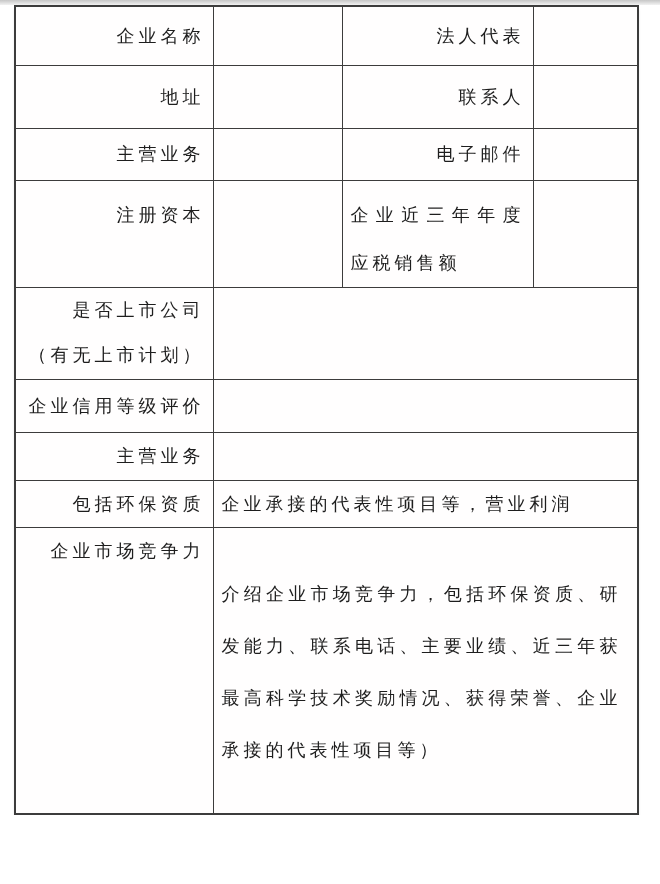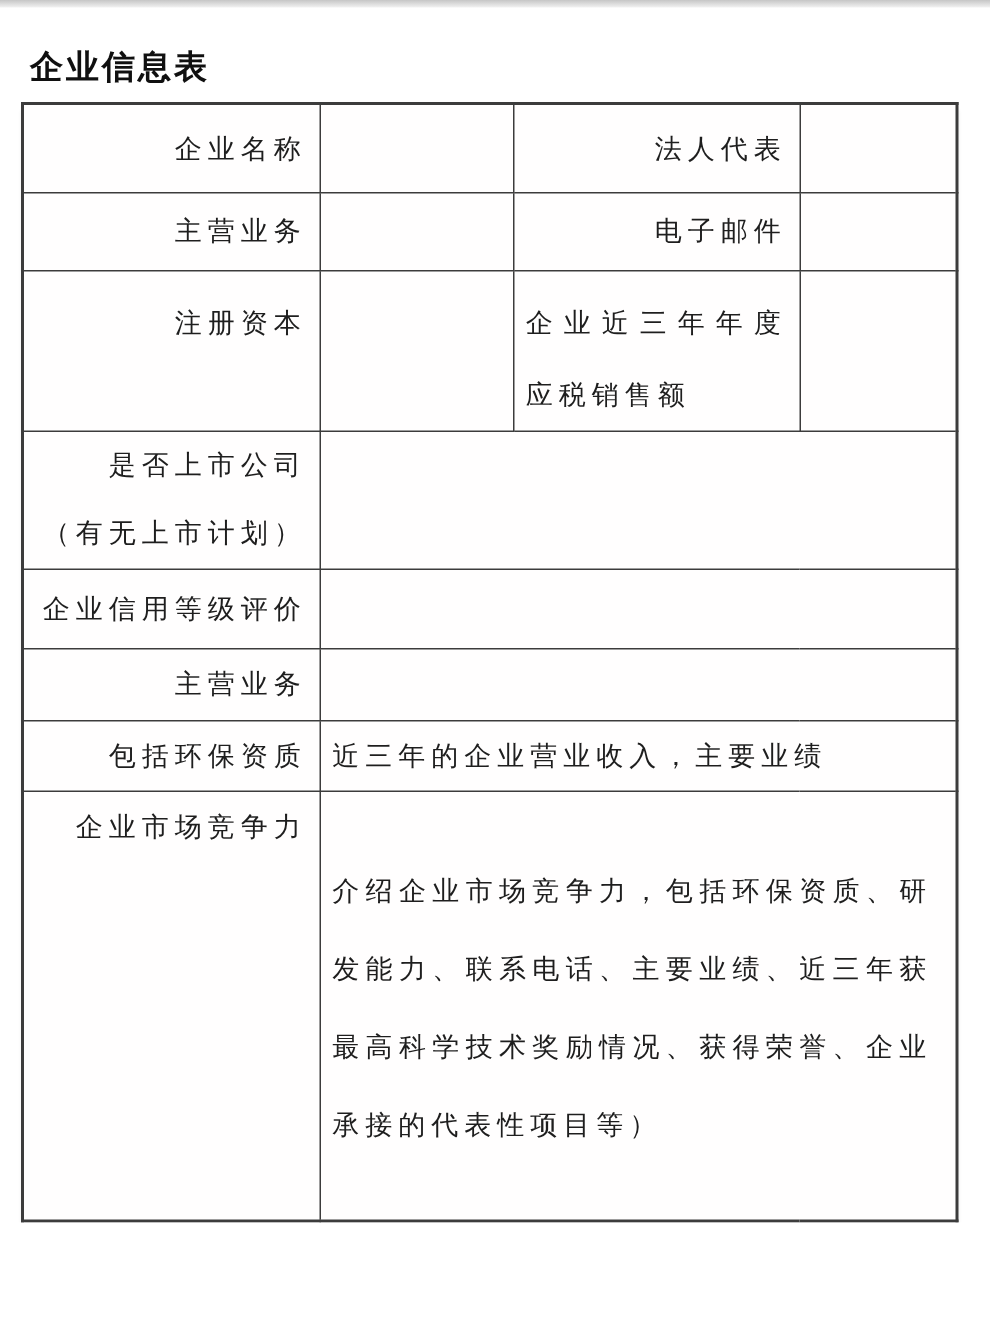--- a/index.html
+++ b/index.html
@@ -78,38 +78,43 @@
     letter-spacing: 4px;
   }
 </style>
 </head>
 <body>
 
 <div class="scan-edge-top"></div>
 
 <div class="page">
 
-  <h1 class="doc-title">企业信息表</h1>
 
   <table class="form">
     <colgroup>
       <col style="width:198px">
       <col style="width:129px">
       <col style="width:191px">
       <col style="width:105px">
     </colgroup>
 
     <tbody>
         <tr class="r1">
       <td class="lab">企业名称</td>
       <td class="val"></td>
       <td class="lab">法人代表</td>
       <td class="val"></td>
     </tr>
 
+    <tr class="r2">
+      <td class="lab">地址</td>
+      <td class="val"></td>
+      <td class="lab">联系人</td>
+      <td class="val"></td>
+    </tr>
 
     <tr class="r3">
       <td class="lab">主营业务</td>
       <td class="val"></td>
       <td class="lab">电子邮件</td>
       <td class="val"></td>
     </tr>
 
     <tr class="r4">
       <td class="lab">注册资本</td>
@@ -129,21 +134,21 @@
       <td class="val" colspan="3"></td>
     </tr>
 
     <tr class="r7">
       <td class="lab">主营业务</td>
       <td class="val" colspan="3"></td>
     </tr>
 
     <tr class="r8">
       <td class="lab">包括环保资质</td>
-      <td class="val" colspan="3">近三年的企业营业收入，主要业绩</td>
+      <td class="val" colspan="3">企业承接的代表性项目等，营业利润</td>
     </tr>
 
     <tr class="r9">
       <td class="lab">企业市场竞争力</td>
       <td class="val" colspan="3">
         <div class="para">介绍企业市场竞争力，包括环保资质、研发能力、联系电话、主要业绩、近三年获最高科学技术奖励情况、获得荣誉、企业承接的代表性项目等）</div>
       </td>
     </tr>
 
   </tbody>

